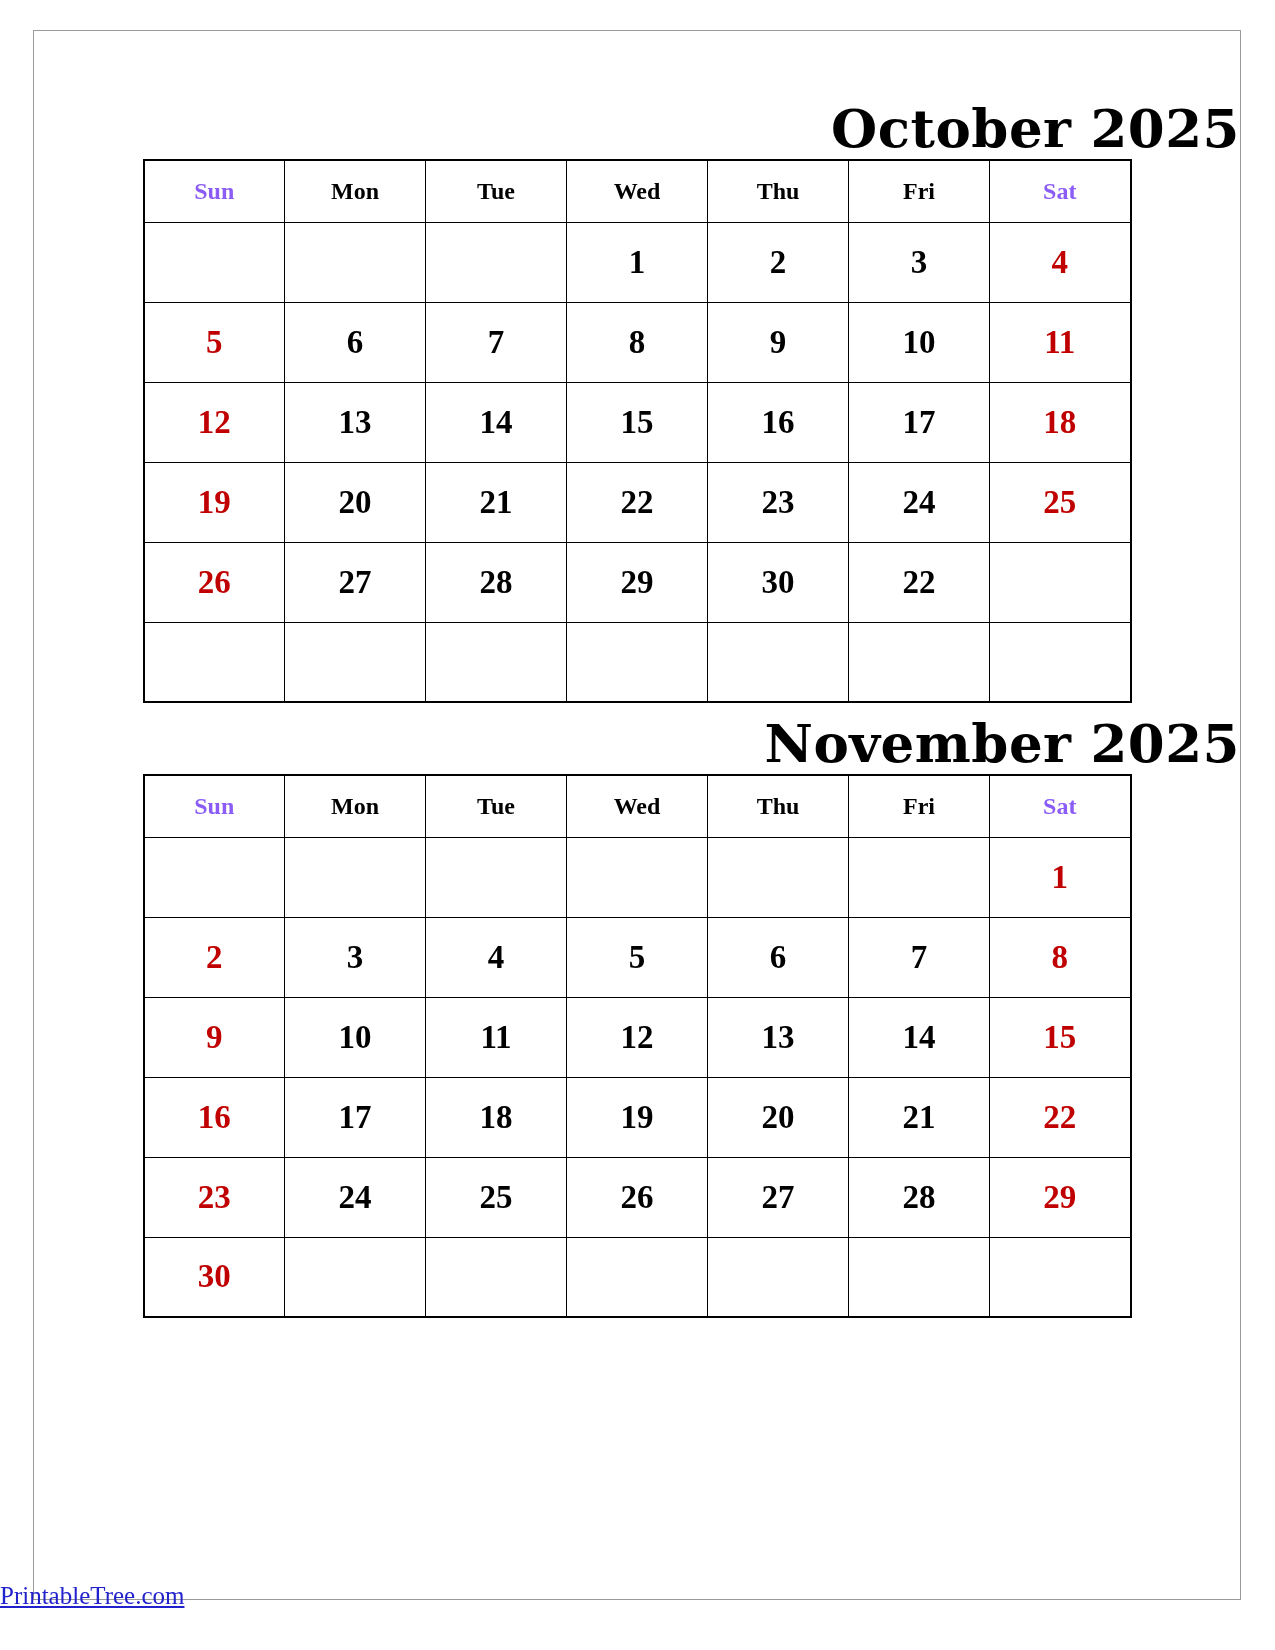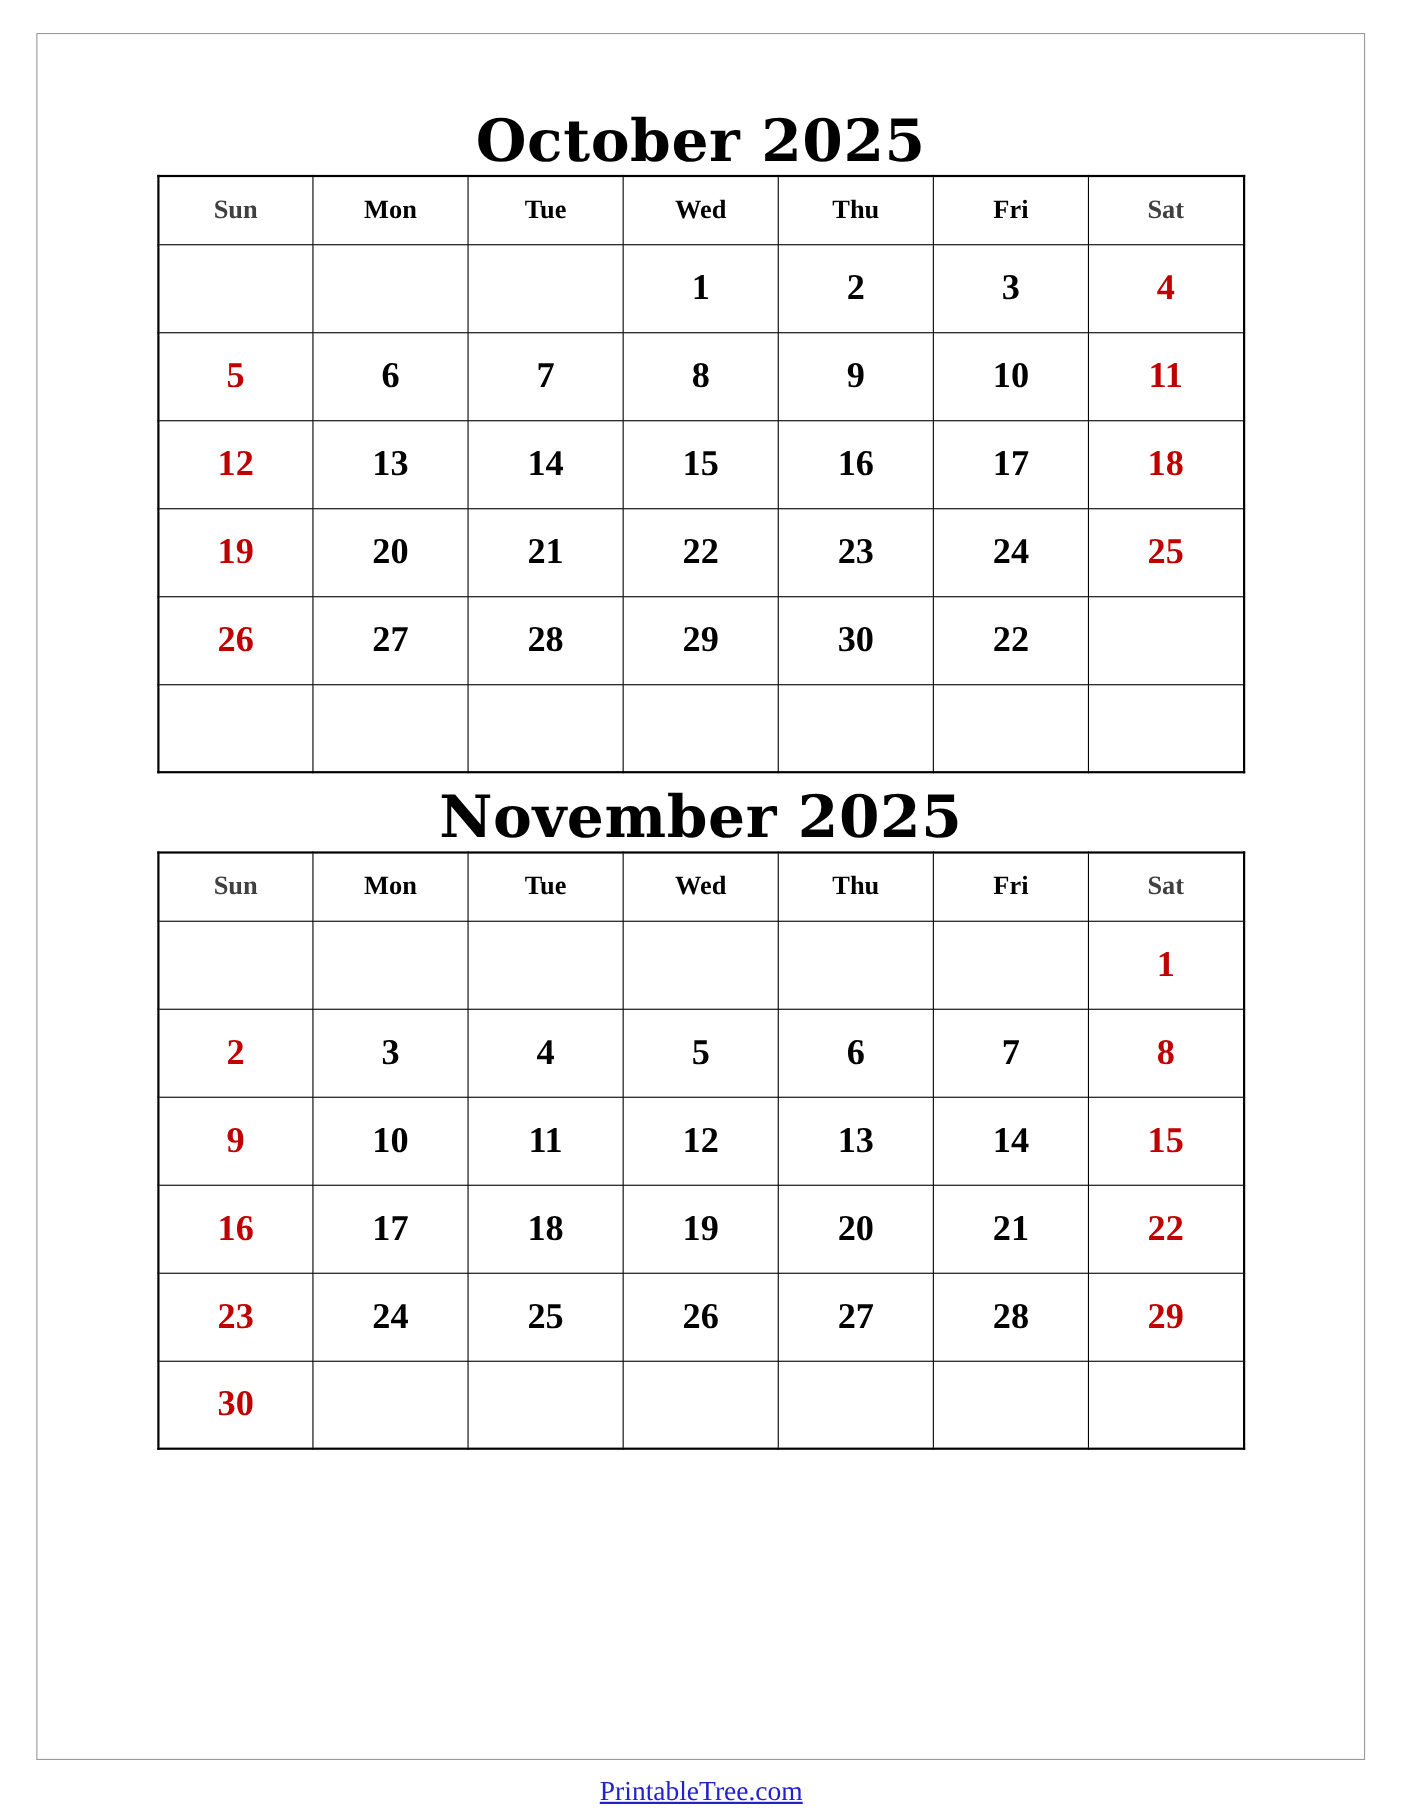--- a/index.html
+++ b/index.html
@@ -21,21 +21,21 @@
     width: 1208px;
     height: 1570px;
     border: 1px solid #9a9a9a;
     box-sizing: border-box;
     background: #fff;
   }
   .calendar-block {
     width: 100%;
   }
   .month-title {
-    text-align: center;
+    text-align: right;
     font-family: "DejaVu Serif", serif;
     font-weight: bold;
     font-size: 53px;
     letter-spacing: 0.5px;
     color: #000;
   }
   #oct-title { margin-top: 66px; }
   #nov-title { margin-top: 9px; }
 
   table.cal {
@@ -62,34 +62,33 @@
     height: 80px;
     font-family: "Liberation Serif", serif;
     font-size: 33px;
     font-weight: bold;
     background: #ffffff;
   }
   th.weekend, td.weekend {
     background: #efefef;
     color: #c00000;
   }
-  th.weekend { color: #404040; margin-left: 22px; }
+  th.weekend { color: #8b5cf6; margin-left: 22px; }
   td.weekend { color: #c00000; }
 
   .oct-table th { height: 60px; }
   .oct-table td { height: 80px; }
   .nov-table th { height: 60px; }
   .nov-table td { height: 88px; }
 
   .footer {
     position: absolute;
-    bottom: 7px;
+    bottom: 40px;
     left: 0;
     width: 100%;
-    text-align: center;
   }
   .footer a {
     font-family: "Liberation Serif", serif;
     font-size: 25px;
     color: #2222cc;
     text-decoration: underline;
   }
 </style>
 </head>
 <body>

